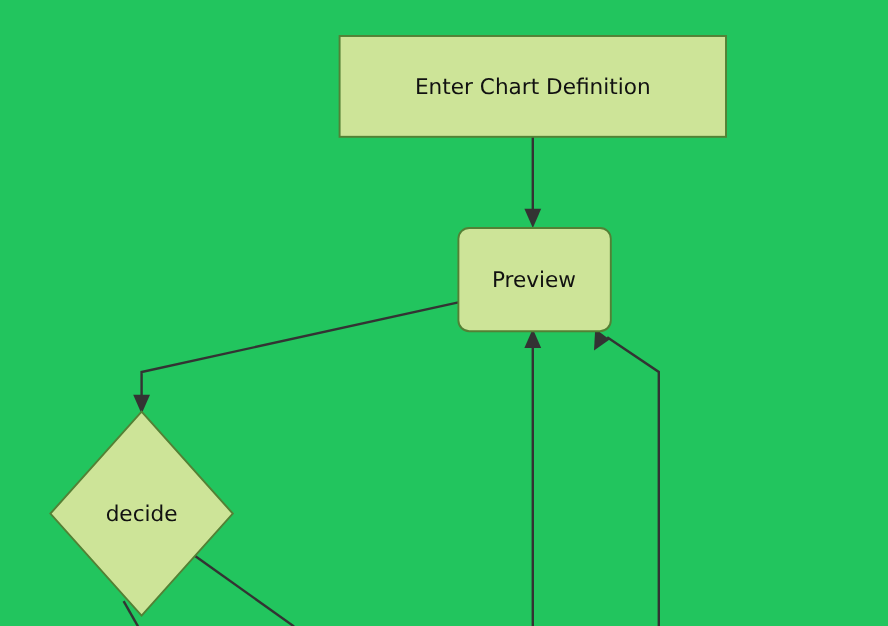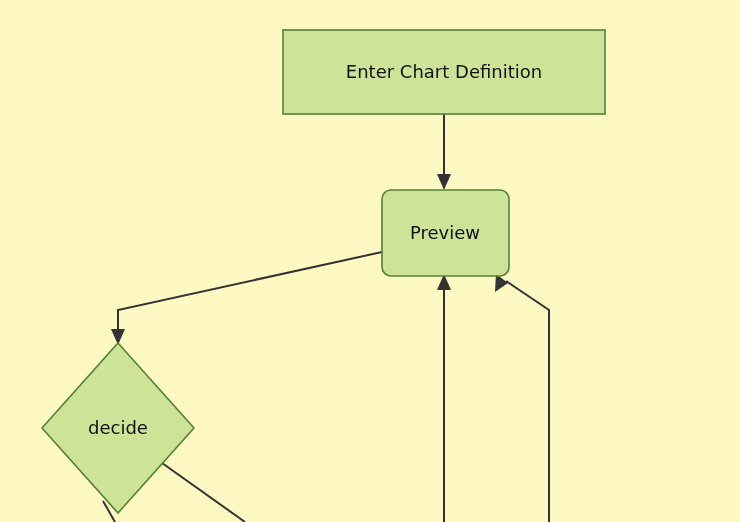--- a/index.html
+++ b/index.html
@@ -11,21 +11,21 @@
   body {
     width: 740px;
     height: 522px;
     overflow: hidden;
     font-family: "DejaVu Sans", "Liberation Sans", sans-serif;
   }
   #diagram-root {
     position: relative;
     width: 740px;
     height: 522px;
-    background: #fef9c3;
+    background: #22c55e;
   }
   #flow-svg {
     position: absolute;
     top: 0;
     left: 0;
     width: 740px;
     height: 522px;
     display: block;
   }
   .node-shape {

